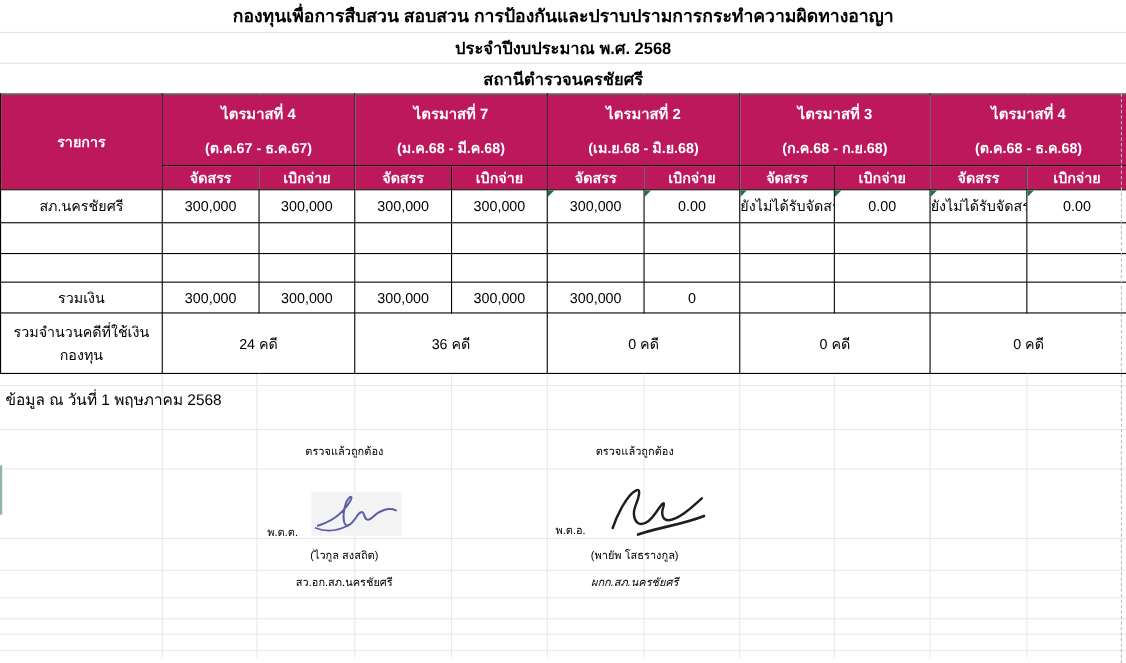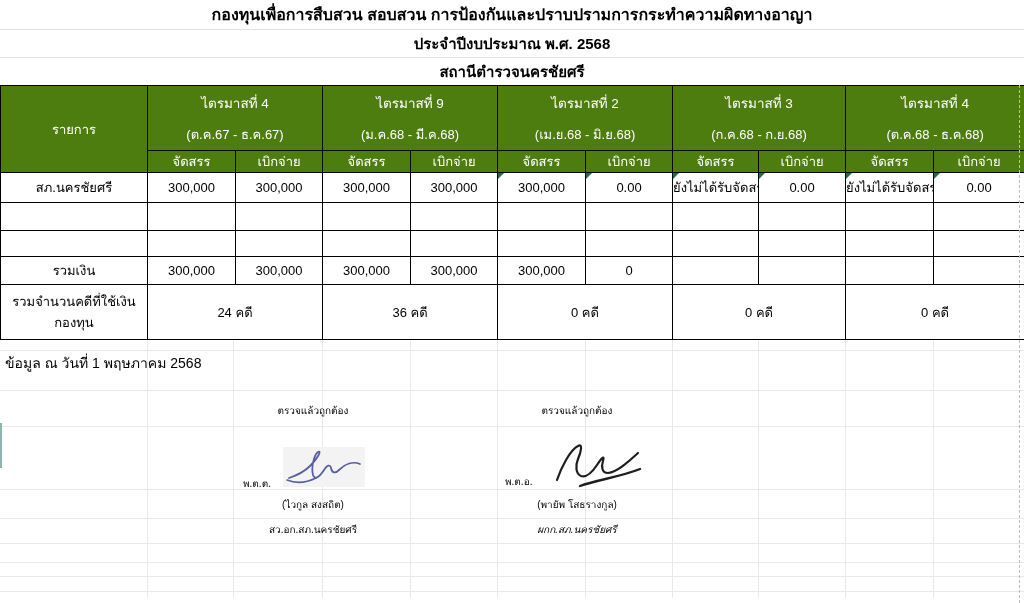--- a/index.html
+++ b/index.html
@@ -19,21 +19,21 @@
   
   table.budget{
     border-collapse:collapse;table-layout:fixed;width:1024px;
   }
   table.budget th, table.budget td{
     border:1px solid #000;padding:0;margin:0;overflow:hidden;
     text-align:center;vertical-align:middle;position:relative;
     font-size:13px;box-sizing:border-box;
   }
   thead th{
-    background:#4d7c0f;color:#fff;font-weight:normal;
+    background:#be185d;color:#fff;font-weight:bold;
   }
   th.q-head{height:65px;}
   .q-name{font-size:13.5px;margin-bottom:10px;}
   .q-period{font-size:13px;}
   th.item-head{font-size:13.5px;}
   tr.subhead th{height:16px;font-size:13px;}
   tr.r-station td{height:30px;}
   tr.r-empty1 td{height:28px;}
   tr.r-empty2 td{height:26px;}
   tr.r-total td{height:28px;margin-top:48px;}
@@ -86,21 +86,21 @@
       <col style="width:91px">
   </colgroup>
   <thead>
     <tr>
       <th rowspan="2" class="item-head">รายการ</th>
       <th colspan="2" class="q-head">
         <div class="q-name">ไตรมาสที่ 4</div>
         <div class="q-period">(ต.ค.67 - ธ.ค.67)</div>
       </th>
       <th colspan="2" class="q-head">
-        <div class="q-name">ไตรมาสที่ 9</div>
+        <div class="q-name">ไตรมาสที่ 7</div>
         <div class="q-period">(ม.ค.68 - มี.ค.68)</div>
       </th>
       <th colspan="2" class="q-head">
         <div class="q-name">ไตรมาสที่ 2</div>
         <div class="q-period">(เม.ย.68 - มิ.ย.68)</div>
       </th>
       <th colspan="2" class="q-head">
         <div class="q-name">ไตรมาสที่ 3</div>
         <div class="q-period">(ก.ค.68 - ก.ย.68)</div>
       </th>

